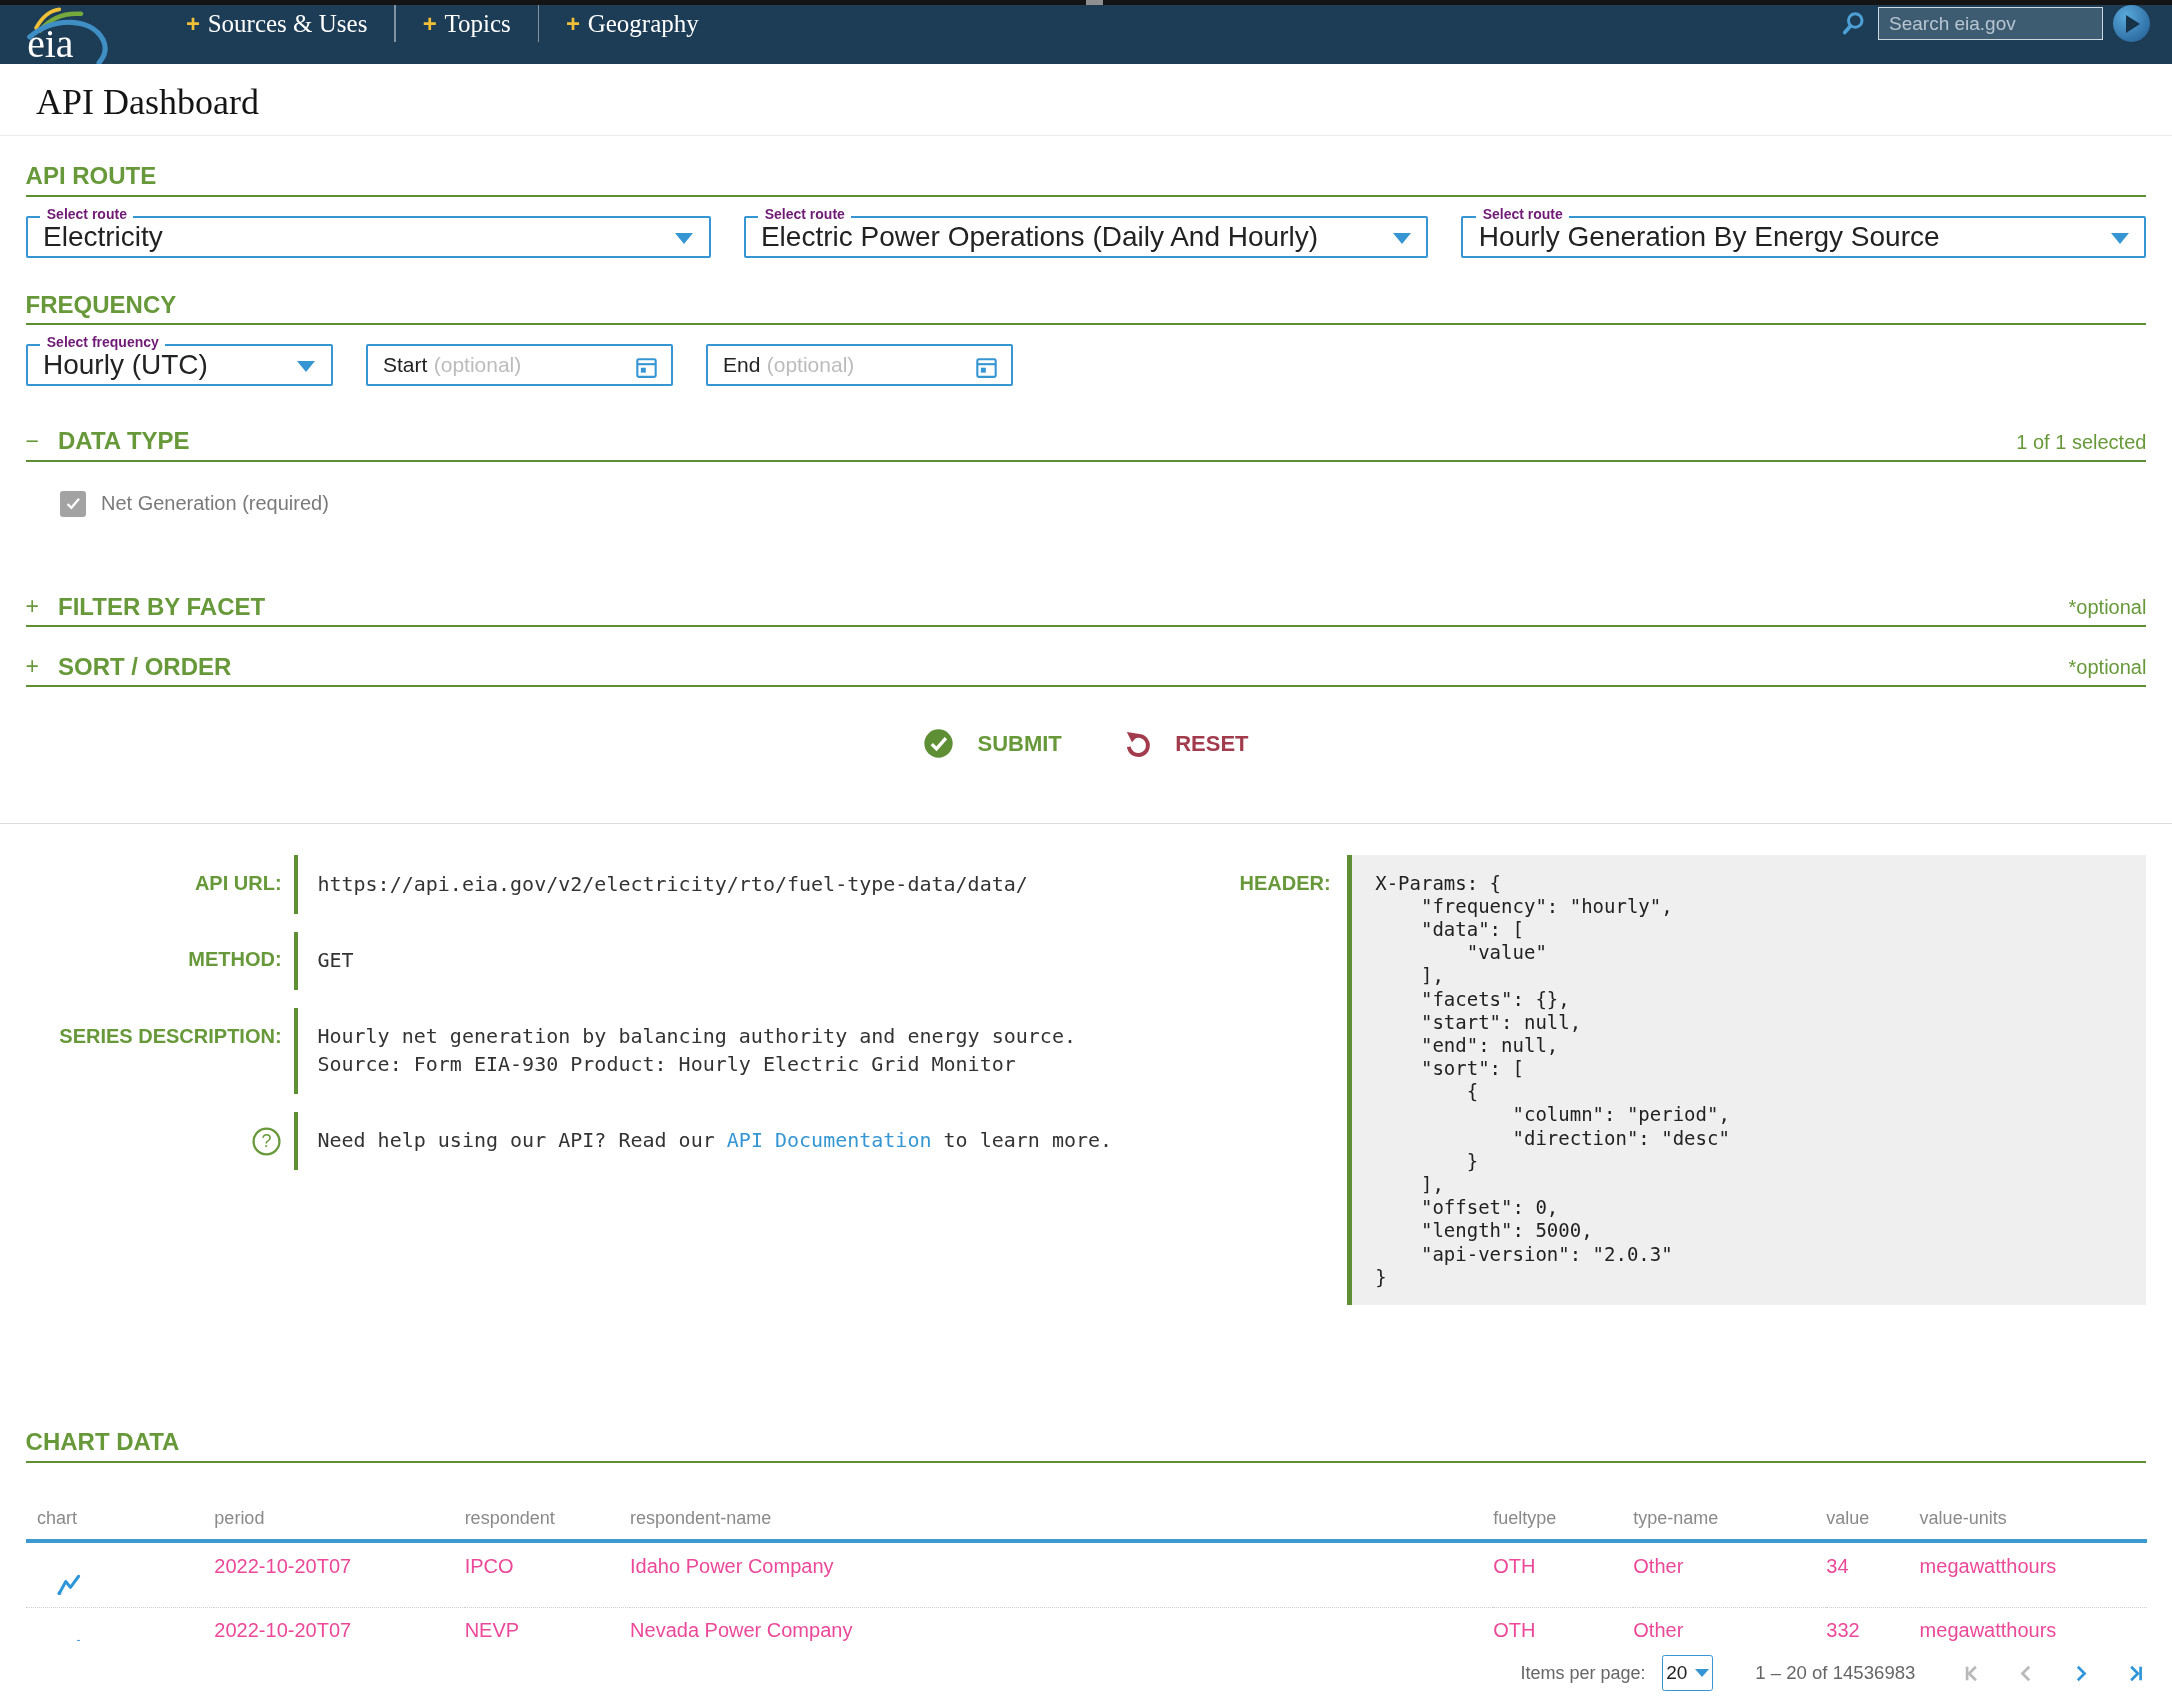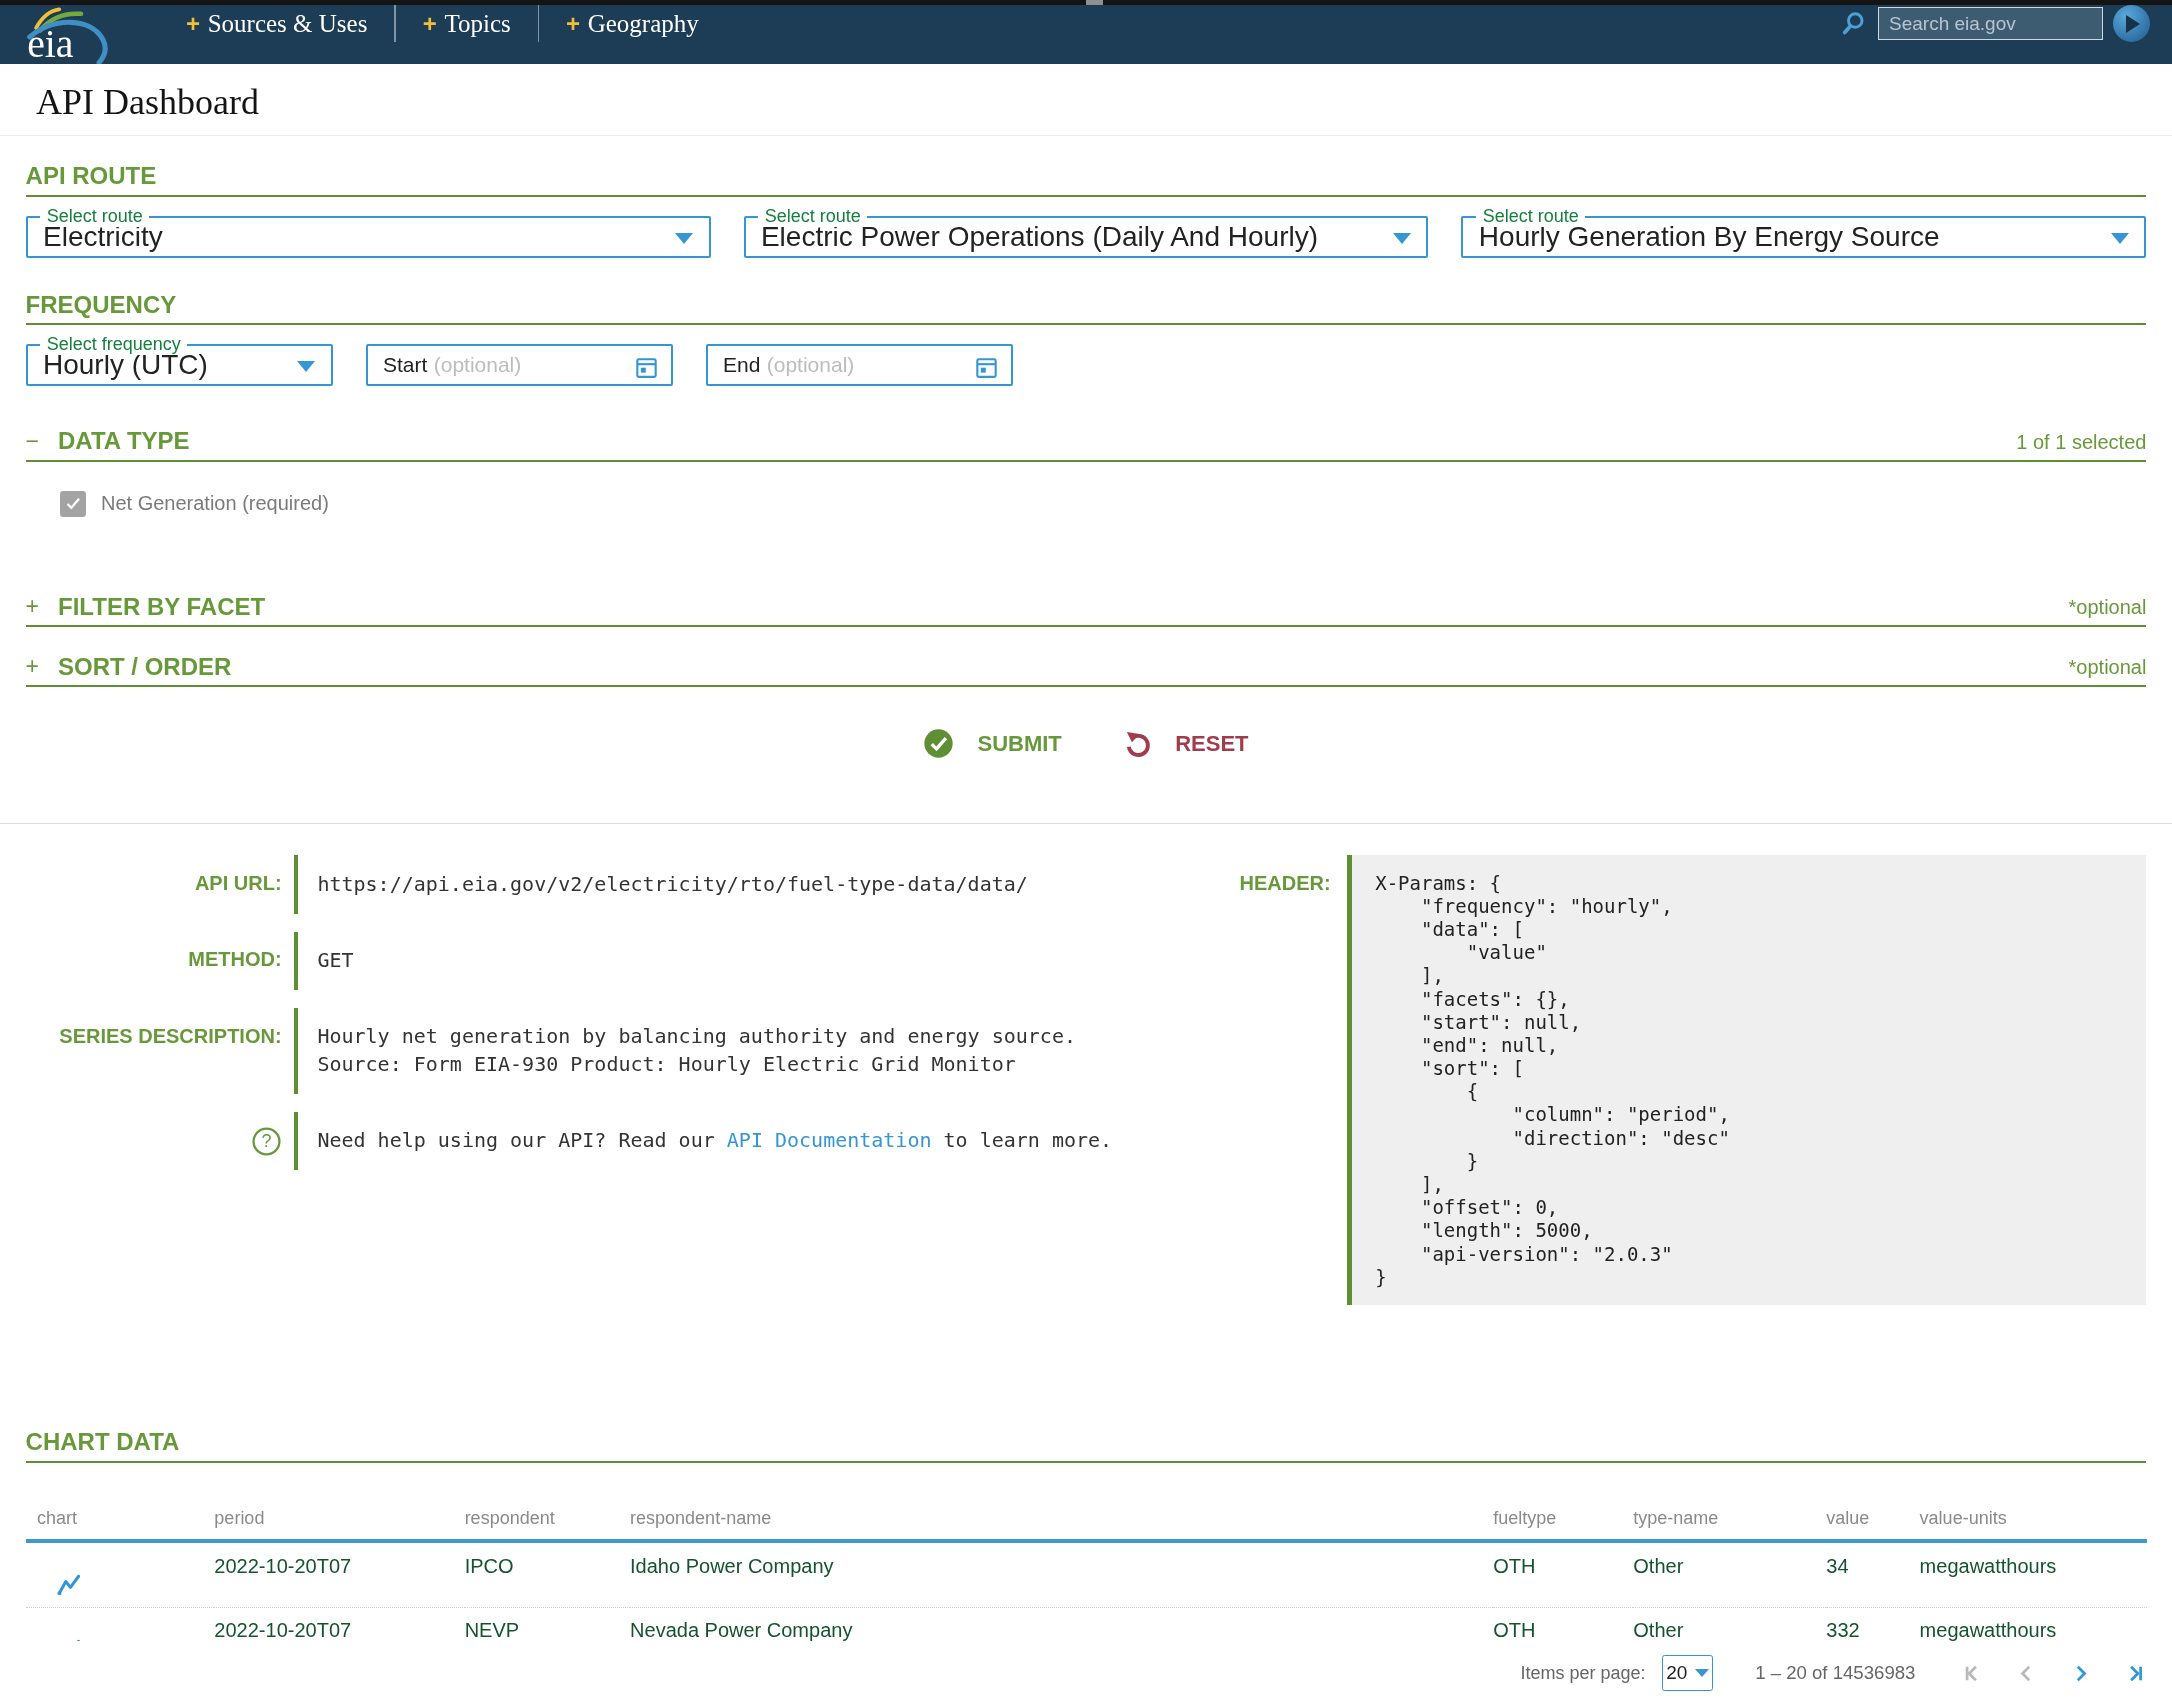--- a/index.html
+++ b/index.html
@@ -35,21 +35,21 @@
   .toggle-glyph { font-weight:400; font-size:23px; margin-right:19px; color:#67993a; cursor:pointer; }
   .sec-right { color:#67993a; font-size:20px; padding-bottom:1.3px; }
 
   
   .selects-row { display:flex; gap:33px; margin:19px 25.6px 0; }
   .select-box { position:relative; border:2.6px solid #3596d3; border-radius:1.9px; height:42px;
     display:flex; align-items:center; padding:0 41px 0 15.4px; background:#fff; cursor:pointer; }
   .grow { flex:1; }
   .w480 { flex:0 0 307px; }
   .float-label { position:absolute; top:-12px; left:12.8px; background:#fff; padding:0 6.4px;
-    color:#15803d; font-size:18px; font-weight:400; white-space:nowrap; }
+    color:#701a75; font-size:14px; font-weight:700; white-space:nowrap; }
   .select-value { font-size:28px; color:#222; white-space:nowrap; overflow:hidden; }
   .caret { position:absolute; right:15.4px; top:15.4px; width:0; height:0;
     border-left:9px solid transparent; border-right:9px solid transparent; border-top:11px solid #3596d3; }
 
   .freq-row { display:flex; gap:33px; margin:19px 25.6px 0; }
   .date-box { position:relative; border:2.6px solid #3596d3; border-radius:1.9px; height:42px;
     display:flex; align-items:center; padding:0 41px 0 15.4px; background:#fff; cursor:text; }
   .date-label { font-size:21px; color:#222; }
   .date-hint { font-size:21px; color:#bcbcbc; margin-left:6.4px; }
   .cal-icon { position:absolute; right:12.8px; top:9px; }
@@ -81,21 +81,21 @@
   .header-label { flex:0 0 134px; text-align:right; padding:16.6px 16.6px 0 0; color:#67993a; font-weight:700; font-size:20px; }
   .code-box { flex:1; background:#efefef; border-left:5.1px solid #5e8f35; padding:16.6px 23px;
     font-family:"DejaVu Sans Mono", monospace; font-size:19px; line-height:1.22; color:#222; white-space:pre; }
 
   
   .chart-head { margin-top:123px; }
   table { margin:45px 25.6px 0; width:calc(100% - 51px); border-collapse:collapse; table-layout:fixed; }
   thead th { text-align:left; color:#8a8a8a; font-weight:400; font-size:18px; padding-bottom:10.2px;
     border-bottom:4.5px solid #3d9ad1; }
   thead th:first-child { padding-left:11.5px; }
-  tbody td { vertical-align:top; padding-top:11.5px; font-size:20px; color:#14532d; height:66px;margin-left:44px; }
+  tbody td { vertical-align:top; padding-top:11.5px; font-size:20px; color:#ec4899; height:66px;margin-left:44px; }
   tbody tr { border-bottom:1.9px dotted #cfcfcf; }
   .chart-cell svg { margin:16.6px 0 0 28px; display:block; cursor:pointer; }
 
   
   .pagination { position:absolute; left:0; right:0; bottom:0; height:64px; background:#fff; z-index:5;
     display:flex; align-items:center; justify-content:flex-end; padding-right:25.6px; }
   .ipp-label { color:#666; font-size:18px; margin-right:16.6px; }
   .page-size { width:51px; height:36px; border:1.9px solid #3596d3; border-radius:2.6px;
     display:flex; align-items:center; justify-content:center; gap:7.7px; cursor:pointer; background:#fff; }
   .page-size .val { font-size:19px; color:#222; }

